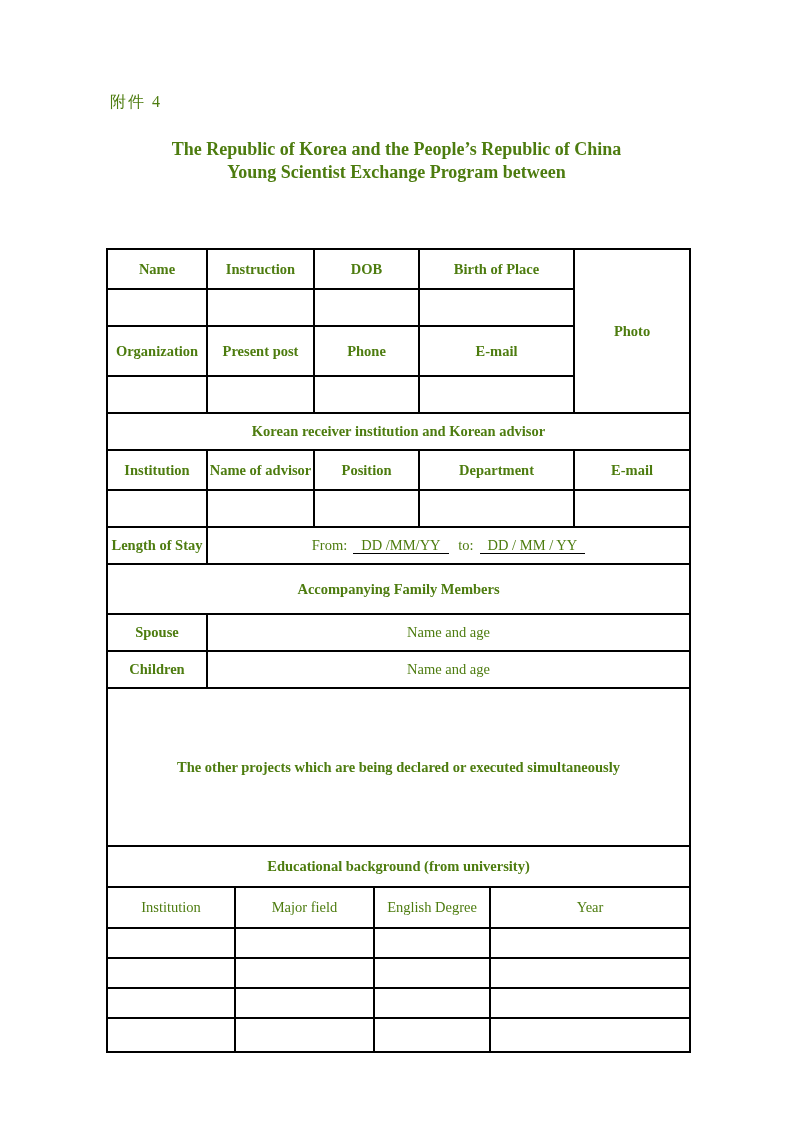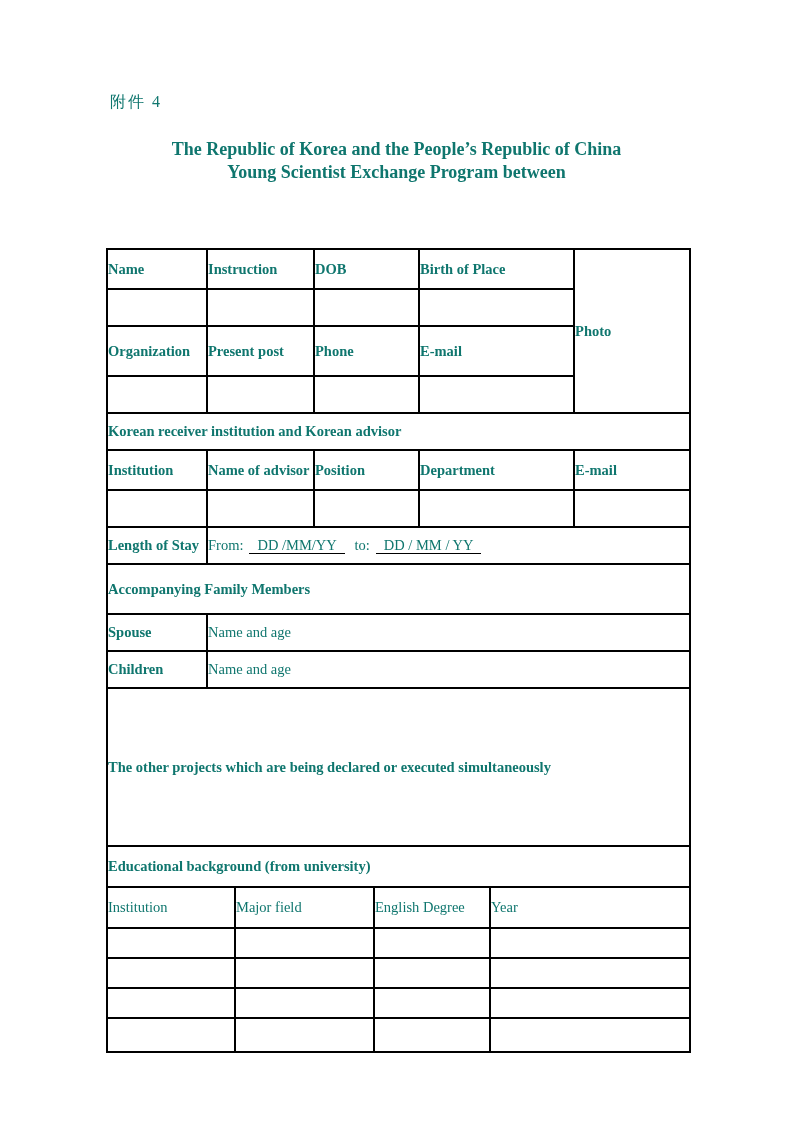--- a/index.html
+++ b/index.html
@@ -4,21 +4,21 @@
 <style>
   * { margin: 0; padding: 0; box-sizing: border-box; }
   html, body { background: #e8e8e8; }
   .page {
     position: relative;
     width: 793px;
     height: 1122px;
     background: #ffffff;
     margin: 0 auto;
     font-family: "Liberation Serif", "DejaVu Serif", serif;
-    color: #0f766e;
+    color: #4d7c0f;
     overflow: hidden;
   }
   .attachment {
     position: absolute;
     left: 110px;
     top: 92px;
     font-size: 16px;
     letter-spacing: 2px;
   }
   .title {
@@ -41,21 +41,21 @@
     position: absolute;
     left: 106px;
     top: 248px;
     width: 583px;
     border-collapse: collapse;
     table-layout: fixed;
   }
   table.form td {
     border: 2px solid #000000;
     font-size: 14.5px;
-    text-align: left;
+    text-align: center;
     vertical-align: middle;
     padding: 0;
     overflow: hidden;
   }
   td.b { font-weight: bold; }
   td.left { text-align: left; padding-left: 8px; }
   td.topleft {
     text-align: left;
     vertical-align: top;
     padding: 4px 6px;

